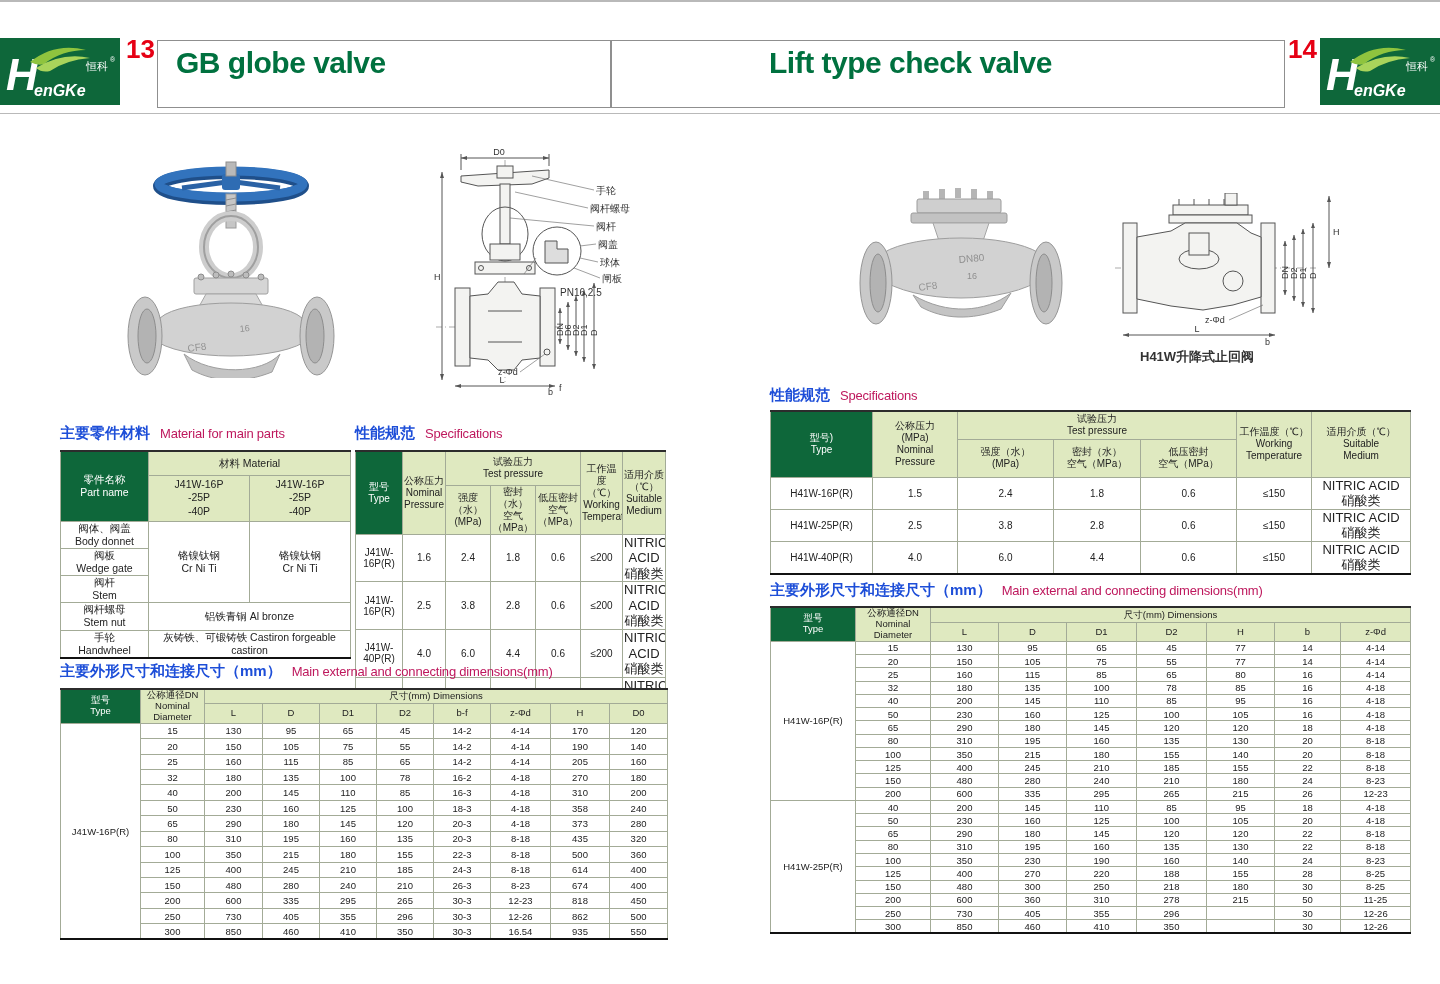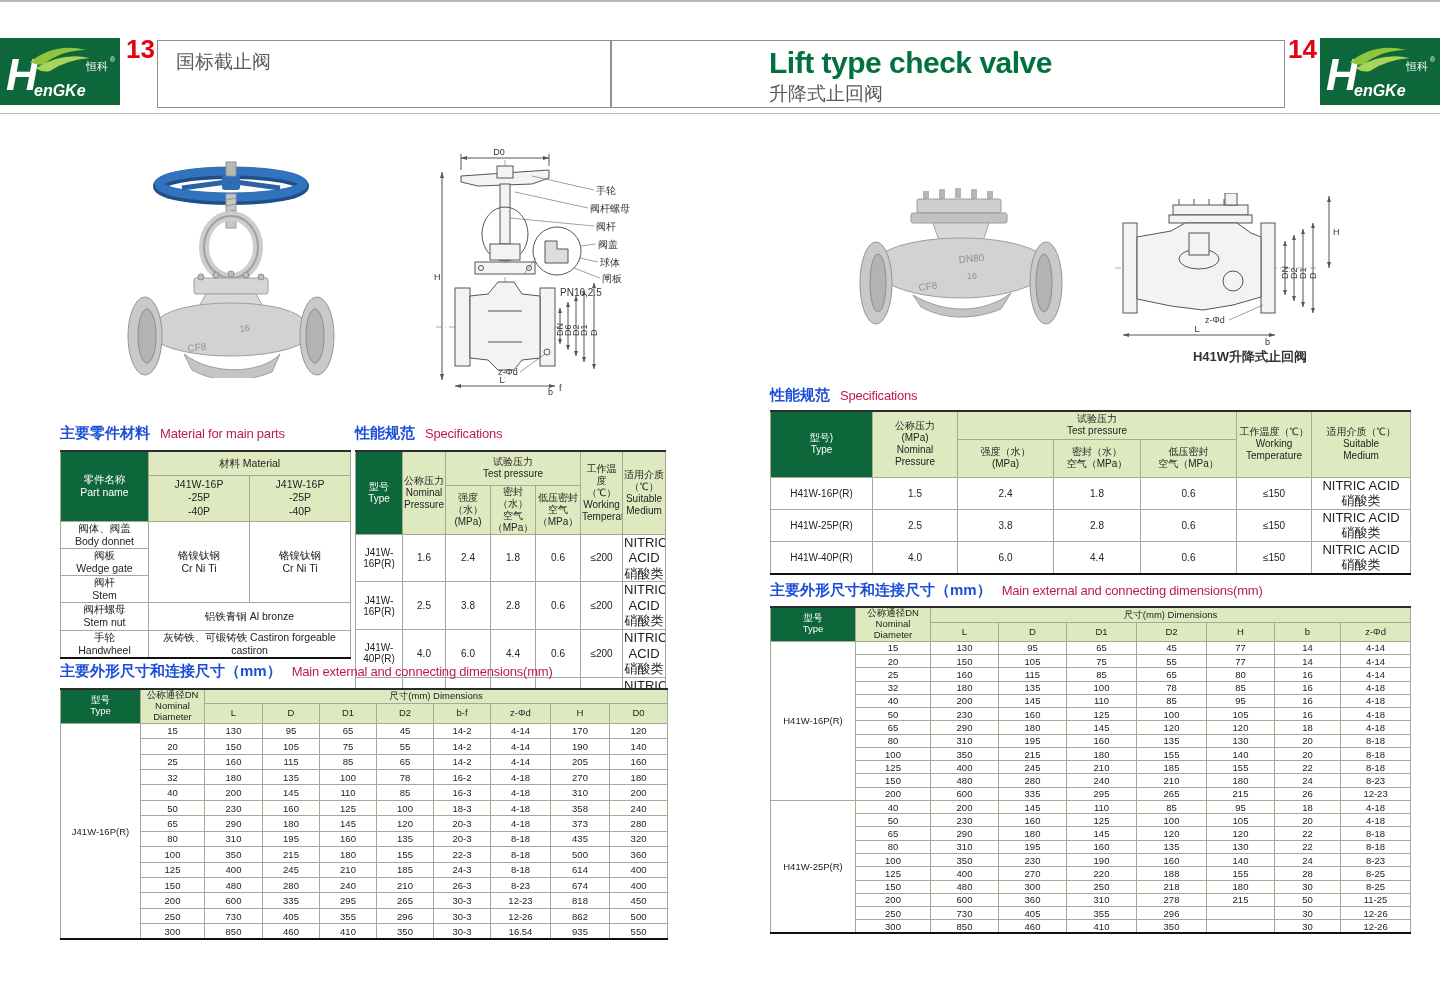--- a/index.html
+++ b/index.html
@@ -33,21 +33,21 @@
   .dims th{font-size:9.5px;line-height:1.15;}
   .dims td{font-size:9.5px;}
   .dimsL tbody tr{height:15px;}
   .dimsR tbody tr{height:13px;}
   .block-start td{border-top:1.5px solid #5a5a5a;}
   td.typecell{font-size:9.5px;}
   
   svg text{font-family:"Liberation Sans",sans-serif;}
   .dwg-label{font-size:10px;fill:#333;}
   .dwg-dim{font-size:9px;fill:#333;}
-  .dwg-caption{font-size:13px;color:#333;font-weight:bold;text-align:center;}
+  .dwg-caption{font-size:13px;color:#333;font-weight:bold;text-align:left;}
   .ln{stroke:#555;stroke-width:1;fill:none;}
   .fillpart{fill:#f3f3f1;stroke:#555;stroke-width:1;}
   .cl{stroke:#888;stroke-width:.7;stroke-dasharray:6 3 1 3;fill:none;}
   .ldr{stroke:#777;stroke-width:.7;fill:none;}
 </style>
 </head>
 <body>
 
 <div class="page">
 
@@ -59,26 +59,25 @@
       <text x="6" y="52" font-size="44" font-weight="bold" font-style="italic" fill="#fff">H</text>
       <path d="M30,24 Q55,4 86,12 Q62,12 44,26 Q38,28 30,24Z" fill="#8fc43e"></path>
       <path d="M36,30 Q62,14 90,20 Q66,22 50,33 Q42,35 36,30Z" fill="#a9d45b"></path>
       <text x="86" y="32" font-size="11" fill="#fff">恒科</text>
       <text x="110" y="24" font-size="7" fill="#fff">®</text>
       <text x="34" y="58" font-size="16" font-weight="bold" font-style="italic" fill="#fff">enGKe</text>
     </svg>
   </div>
   <div class="abs pagenum" style="left:126px;top:36px;">13</div>
   <div class="abs titlebox" style="left:157px;top:40px;width:454px;height:68px;padding:6px 0 0 18px;">
-    <div class="title-zh">国标截止阀</div>
+    <div class="title-en">GB globe valve</div>
   </div>
 
   <div class="abs titlebox" style="left:611px;top:40px;width:674px;height:68px;padding:6px 17px 0 157px;">
     <div class="title-en">Lift type check valve</div>
-    <div class="title-zh">升降式止回阀</div>
   </div>
   <div class="abs pagenum" style="left:1288px;top:36px;">14</div>
   <div class="abs logo-box" style="left:1320px;top:38px;width:120px;height:67px;">
     <svg width="120" height="67" viewBox="0 0 120 67">
       <text x="6" y="52" font-size="44" font-weight="bold" font-style="italic" fill="#fff">H</text>
       <path d="M30,24 Q55,4 86,12 Q62,12 44,26 Q38,28 30,24Z" fill="#8fc43e"></path>
       <path d="M36,30 Q62,14 90,20 Q66,22 50,33 Q42,35 36,30Z" fill="#a9d45b"></path>
       <text x="86" y="32" font-size="11" fill="#fff">恒科</text>
       <text x="110" y="24" font-size="7" fill="#fff">®</text>
       <text x="34" y="58" font-size="16" font-weight="bold" font-style="italic" fill="#fff">enGKe</text>

